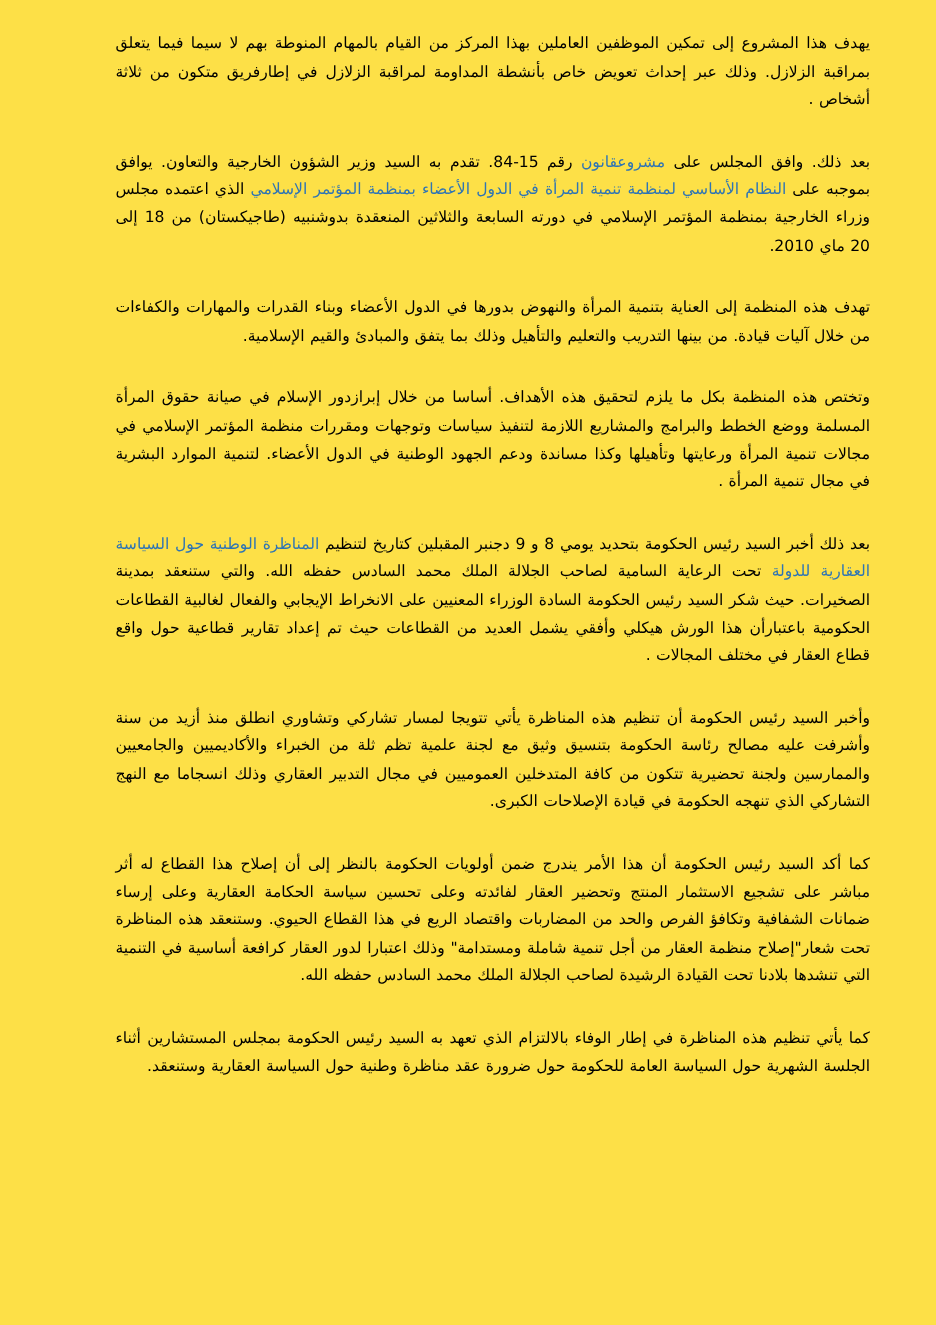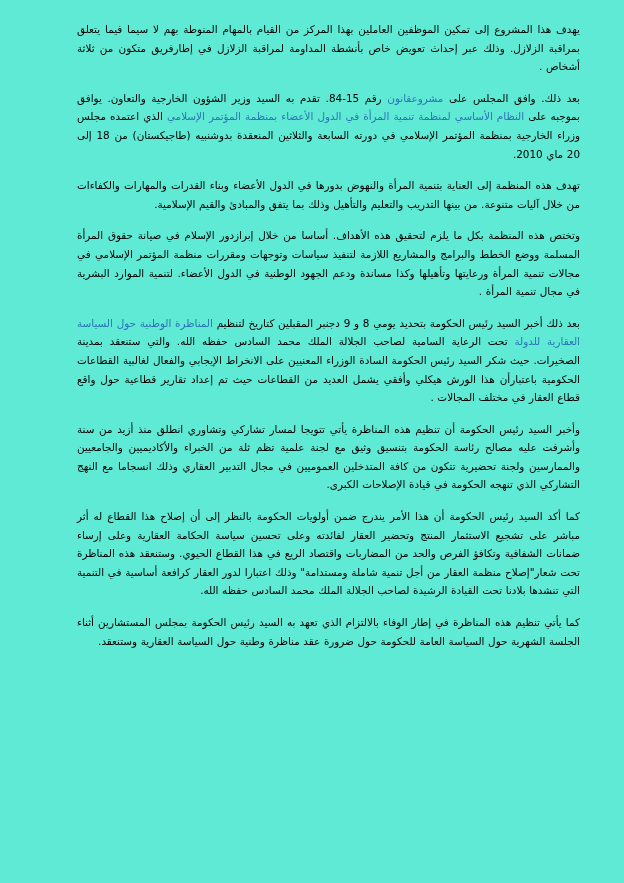--- a/index.html
+++ b/index.html
@@ -12,21 +12,21 @@
     width: 624px;
     height: 883px;
     font-family: "DejaVu Sans", "Liberation Sans", sans-serif;
     color: #000000;
     overflow: hidden;
   }
   .page {
     position: relative;
     width: 624px;
     height: 883px;
-    background: #5eead4;
+    background: #fde047;
     box-sizing: border-box;
     padding: 20px 44px 0 77px;
   }
   .doc-body {
     direction: rtl;
     text-align: justify;
     text-align-last: right;
     unicode-bidi: embed;
   }
   p.para {
@@ -34,34 +34,34 @@
     padding: 0;
     font-size: 10.4px;
     line-height: 18.6px;
     letter-spacing: 0;
     word-spacing: 0.3px;
     text-align: justify;
     text-align-last: right;
     direction: rtl;
   }
   p.para.gap-before {
-    margin-top: 13px;
+    margin-top: 23px;
   }
   .hl {
     color: #2E74B5;
   }
 </style>
 </head>
 <body>
 
 <div class="page">
   <div class="doc-body" id="doc-body">
 
   <p class="para"><span>يهدف هذا المشروع إلى تمكين الموظفين العاملين بهذا المركز من القيام بالمهام المنوطة بهم لا سيما فيما يتعلق بمراقبة الزلازل. وذلك عبر إحداث تعويض خاص بأنشطة المداومة لمراقبة الزلازل في إطارفريق متكون من ثلاثة أشخاص .</span></p>
       <p class="para gap-before"><span>بعد ذلك. وافق المجلس على </span><span class="hl" style="color: rgb(46, 116, 181);">مشروعقانون</span><span> رقم 15-84. تقدم به السيد وزير الشؤون الخارجية والتعاون. يوافق بموجبه على </span><span class="hl" style="color: rgb(46, 116, 181);">النظام الأساسي لمنظمة تنمية المرأة في الدول الأعضاء بمنظمة المؤتمر الإسلامي</span><span> الذي اعتمده مجلس وزراء الخارجية بمنظمة المؤتمر الإسلامي في دورته السابعة والثلاثين المنعقدة بدوشنبيه (طاجيكستان) من 18 إلى 20 ماي 2010.</span></p>
-      <p class="para gap-before"><span>تهدف هذه المنظمة إلى العناية بتنمية المرأة والنهوض بدورها في الدول الأعضاء وبناء القدرات والمهارات والكفاءات من خلال آليات متنوعة. من بينها التدريب والتعليم والتأهيل وذلك بما يتفق والمبادئ والقيم الإسلامية.</span></p>
+      <p class="para gap-before"><span>تهدف هذه المنظمة إلى العناية بتنمية المرأة والنهوض بدورها في الدول الأعضاء وبناء القدرات والمهارات والكفاءات من خلال آليات قيادة. من بينها التدريب والتعليم والتأهيل وذلك بما يتفق والمبادئ والقيم الإسلامية.</span></p>
       <p class="para gap-before"><span>وتختص هذه المنظمة بكل ما يلزم لتحقيق هذه الأهداف. أساسا من خلال إبرازدور الإسلام في صيانة حقوق المرأة المسلمة ووضع الخطط والبرامج والمشاريع اللازمة لتنفيذ سياسات وتوجهات ومقررات منظمة المؤتمر الإسلامي في مجالات تنمية المرأة ورعايتها وتأهيلها وكذا مساندة ودعم الجهود الوطنية في الدول الأعضاء. لتنمية الموارد البشرية في مجال تنمية المرأة .</span></p>
       <p class="para gap-before"><span>بعد ذلك أخبر السيد رئيس الحكومة بتحديد يومي 8 و 9 دجنبر المقبلين كتاريخ لتنظيم </span><span class="hl" style="color: rgb(46, 116, 181);">المناظرة الوطنية حول السياسة العقارية للدولة</span><span> تحت الرعاية السامية لصاحب الجلالة الملك محمد السادس حفظه الله. والتي ستنعقد بمدينة الصخيرات. حيث شكر السيد رئيس الحكومة السادة الوزراء المعنيين على الانخراط الإيجابي والفعال لغالبية القطاعات الحكومية باعتبارأن هذا الورش هيكلي وأفقي يشمل العديد من القطاعات حيث تم إعداد تقارير قطاعية حول واقع قطاع العقار في مختلف المجالات .</span></p>
       <p class="para gap-before"><span>وأخبر السيد رئيس الحكومة أن تنظيم هذه المناظرة يأتي تتويجا لمسار تشاركي وتشاوري انطلق منذ أزيد من سنة وأشرفت عليه مصالح رئاسة الحكومة بتنسيق وثيق مع لجنة علمية تظم ثلة من الخبراء والأكاديميين والجامعيين والممارسين ولجنة تحضيرية تتكون من كافة المتدخلين العموميين في مجال التدبير العقاري وذلك انسجاما مع النهج التشاركي الذي تنهجه الحكومة في قيادة الإصلاحات الكبرى.</span></p>
       <p class="para gap-before"><span>كما أكد السيد رئيس الحكومة أن هذا الأمر يندرج ضمن أولويات الحكومة بالنظر إلى أن إصلاح هذا القطاع له أثر مباشر على تشجيع الاستثمار المنتج وتحضير العقار لفائدته وعلى تحسين سياسة الحكامة العقارية وعلى إرساء ضمانات الشفافية وتكافؤ الفرص والحد من المضاربات واقتصاد الريع في هذا القطاع الحيوي. وستنعقد هذه المناظرة تحت شعار"إصلاح منظمة العقار من أجل تنمية شاملة ومستدامة" وذلك اعتبارا لدور العقار كرافعة أساسية في التنمية التي تنشدها بلادنا تحت القيادة الرشيدة لصاحب الجلالة الملك محمد السادس حفظه الله.</span></p>
       <p class="para gap-before"><span>كما يأتي تنظيم هذه المناظرة في إطار الوفاء بالالتزام الذي تعهد به السيد رئيس الحكومة بمجلس المستشارين أثناء الجلسة الشهرية حول السياسة العامة للحكومة حول ضرورة عقد مناظرة وطنية حول السياسة العقارية وستنعقد.</span></p>
     </div>
 </div>
 
 </body></html>

